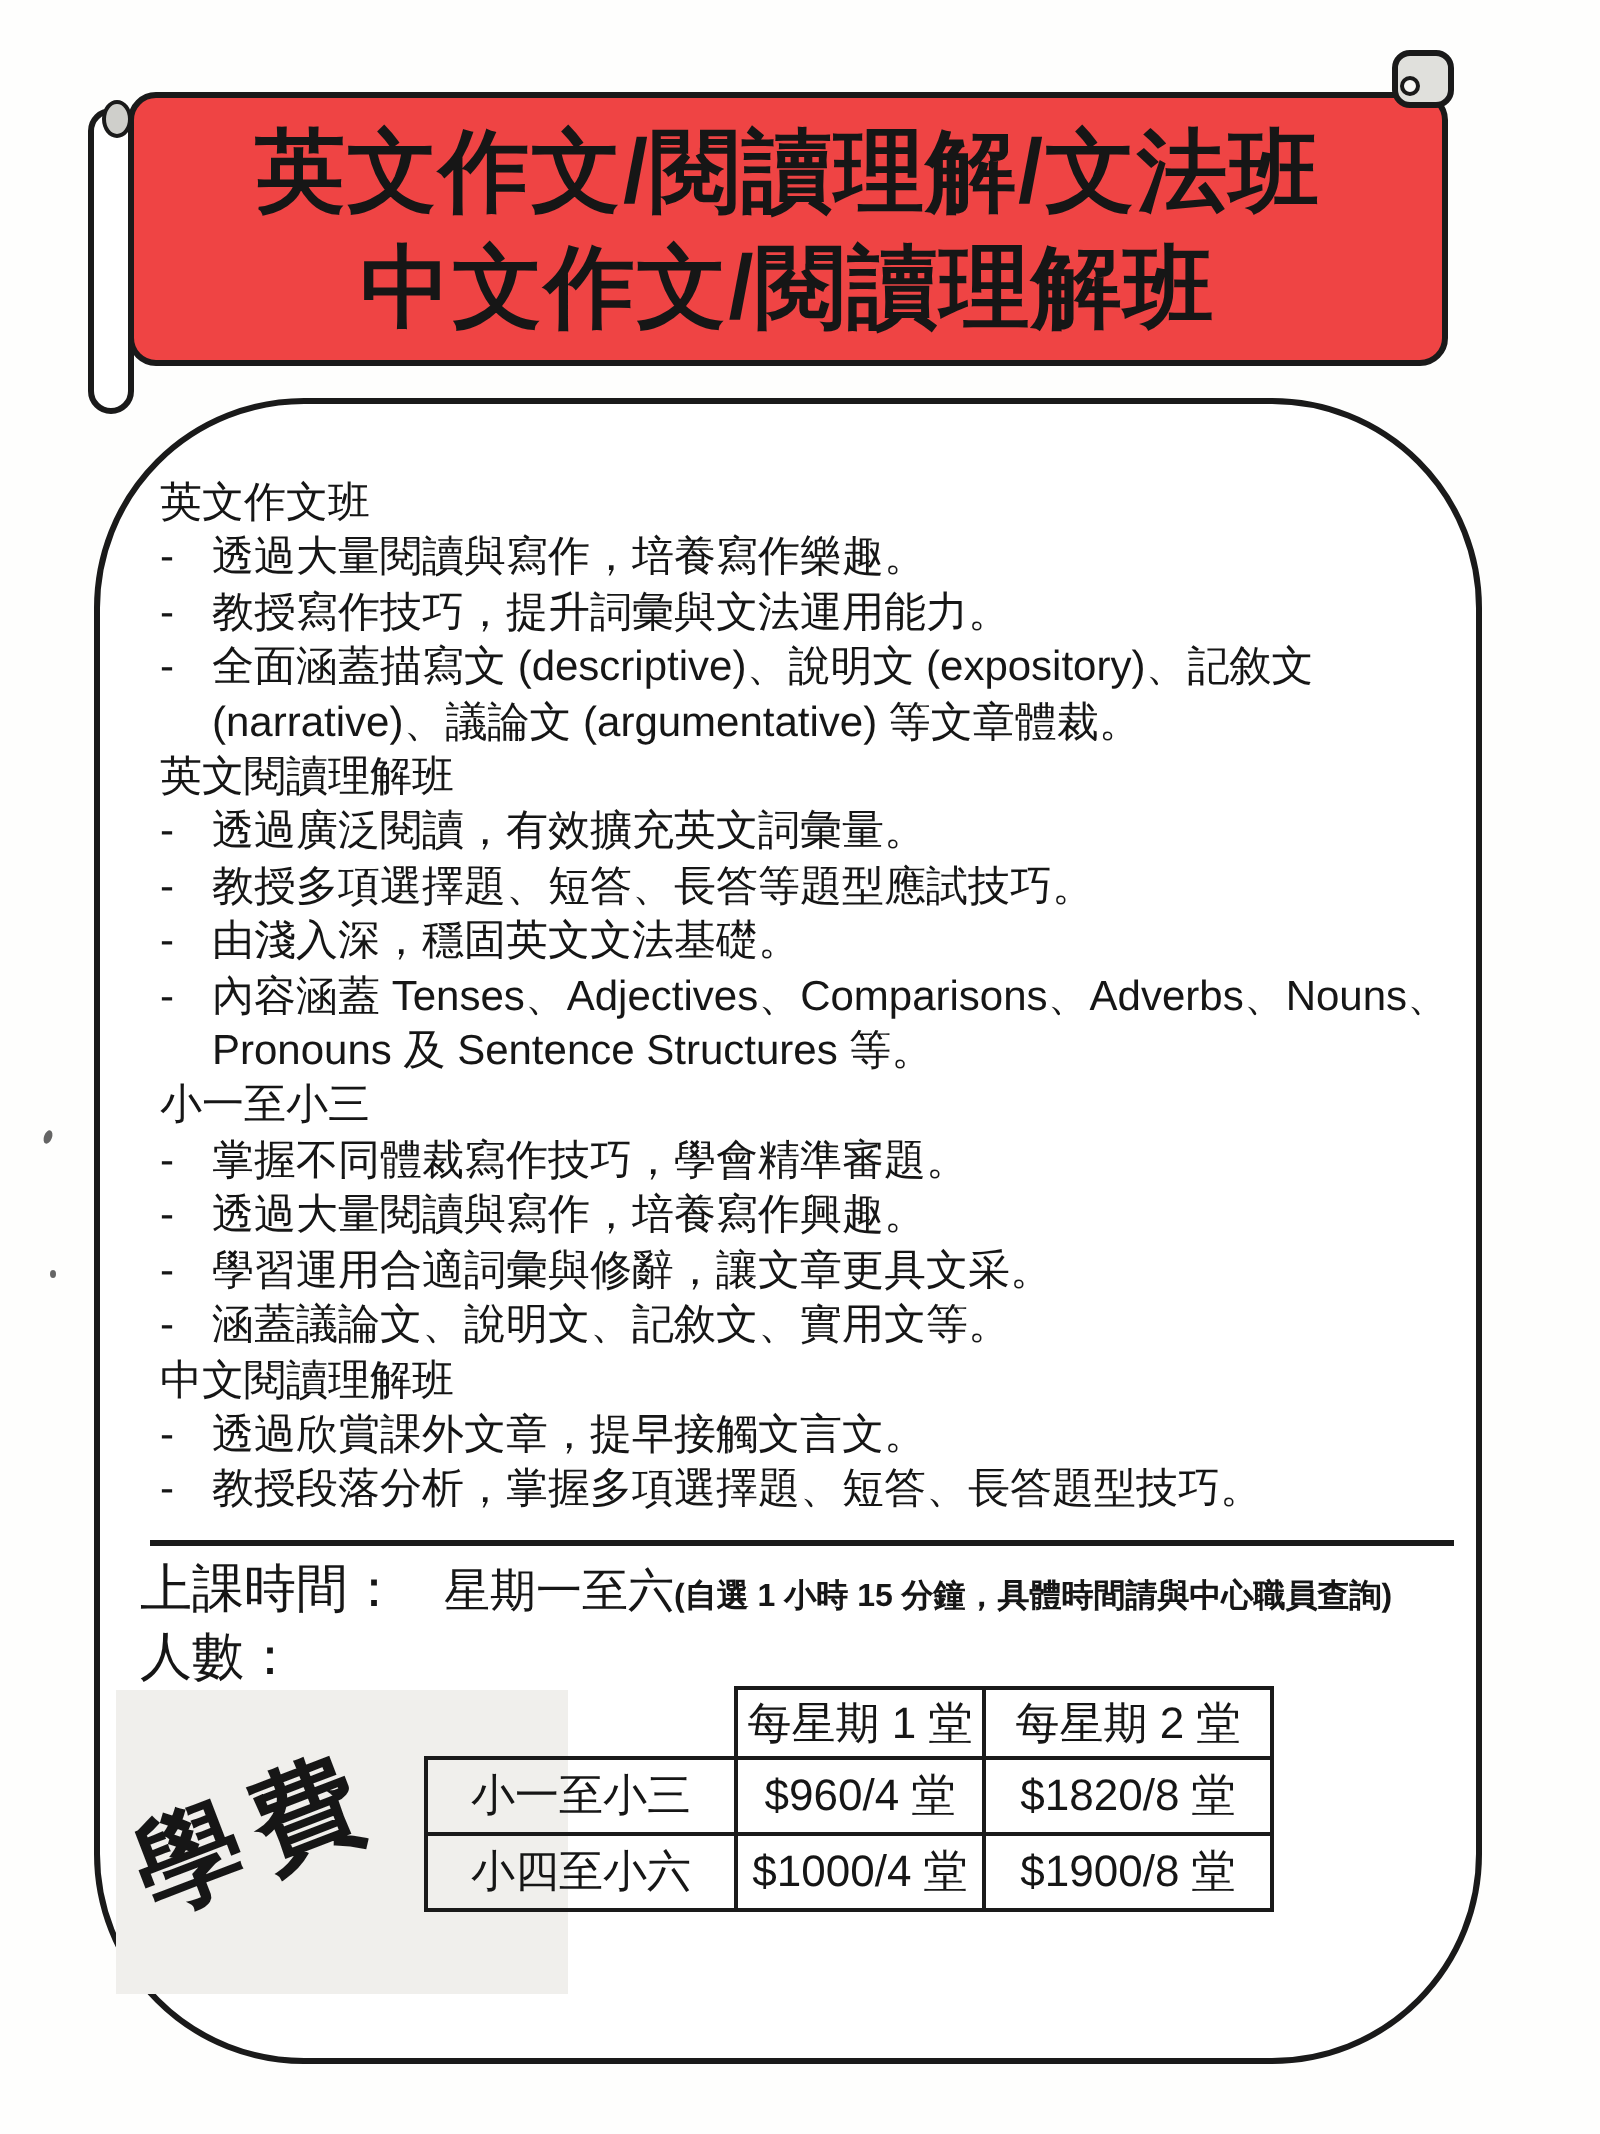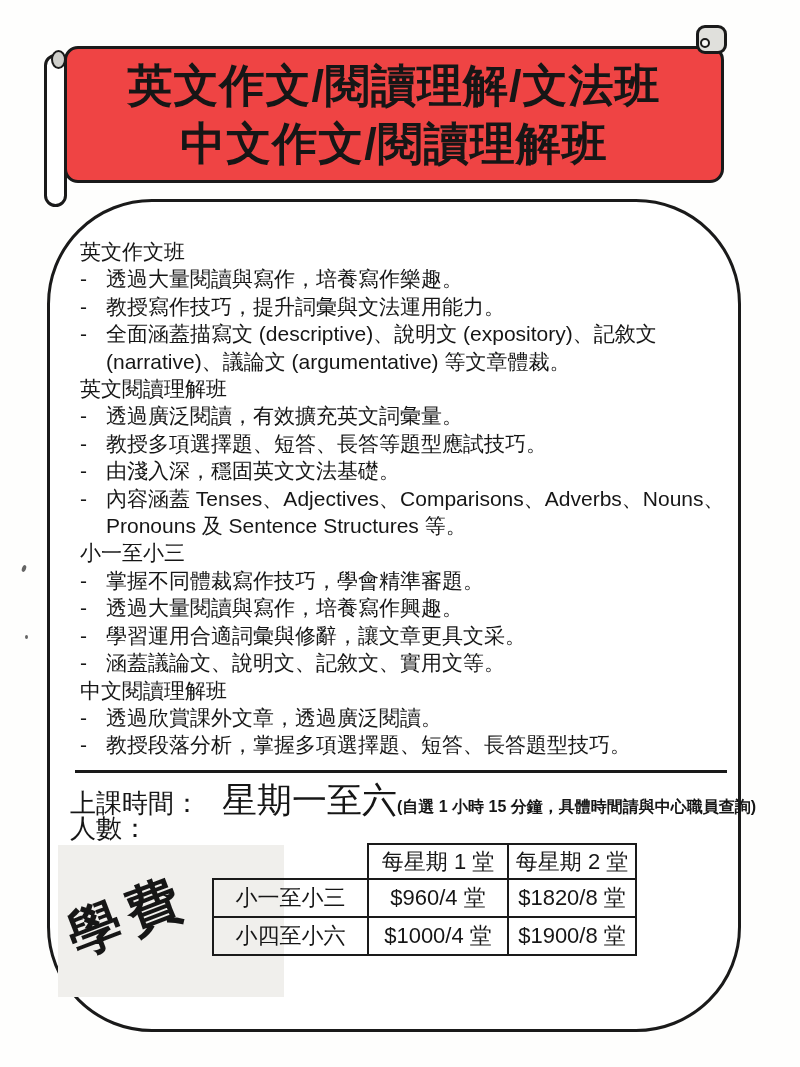--- a/index.html
+++ b/index.html
@@ -54,21 +54,21 @@
   .bullet .dash { width:26px; flex:none; }
   .bullet .text { flex:1; }
 
   .divider { position:absolute; left:75px; top:770px; width:652px; height:2.5px; background:#1a1a1a; z-index:2; }
 
   
   .sched-row { position:absolute; left:70px; display:flex; align-items:baseline; white-space:nowrap; z-index:2; }
   .sched-row.r1 { top:777px;justify-content:flex-end; }
   .sched-row.r2 { top:811px;flex-direction:column; }
   .sched-label { width:152px; flex:none; font-size:26px; }
-  .sched-value { font-size:35px; }
+  .sched-value { font-size:23px; }
   .sched-note  { font-size:16px; font-weight:bold; }
 
   
   .fee-shadow {
     position:absolute; left:58px; top:845px; width:226px; height:152px;
     background:#f0efec; z-index:1;
   }
   .fee-label {
     position:absolute; left:70px; top:903px;
     font-size:54px; font-weight:bold; letter-spacing:8px;
@@ -78,22 +78,22 @@
   table.fee-table {
     position:absolute; left:212px; top:843px; border-collapse:collapse; z-index:2;
     background:transparent;
   }
   .fee-table td, .fee-table th {
     border:2.5px solid #1a1a1a; text-align:center; vertical-align:middle;
     font-size:22px; font-weight:normal; padding:0;
   }
   .fee-table .blank { border:none; background:transparent; }
   .fee-table .c-grade { width:155px; }
-  .fee-table .c-once  { width:140px; }
-  .fee-table .c-twice { width:128px; }
+  .fee-table .c-once  { width:124px; }
+  .fee-table .c-twice { width:144px; }
   .fee-table tr.hdr td, .fee-table tr.hdr th { height:35px; }
   .fee-table tr.row td { height:38px;margin-left:16px; }
 
   
   .speck { position:absolute; background:#4a4a4a; border-radius:50%; opacity:.85; z-index:5; }
   .speck.s1 { left:22px; top:565px; width:4px; height:7px; transform:rotate(20deg); }
   .speck.s2 { left:25px; top:635px; width:3px; height:4px; }
 </style>
 </head>
 <body>
@@ -160,21 +160,21 @@
       <span class="text">學習運用合適詞彙與修辭，讓文章更具文采。</span>
     </div>
     <div class="line bullet">
       <span class="dash">-</span>
       <span class="text">涵蓋議論文、說明文、記敘文、實用文等。</span>
     </div>
 
     <div class="line heading">中文閱讀理解班</div>
     <div class="line bullet">
       <span class="dash">-</span>
-      <span class="text">透過欣賞課外文章，透過廣泛閱讀。</span>
+      <span class="text">透過欣賞課外文章，提早接觸文言文。</span>
     </div>
     <div class="line bullet">
       <span class="dash">-</span>
       <span class="text">教授段落分析，掌握多項選擇題、短答、長答題型技巧。</span>
     </div>
   </div>
 
   <div class="divider"></div>
 
   <div class="sched-row r1">

